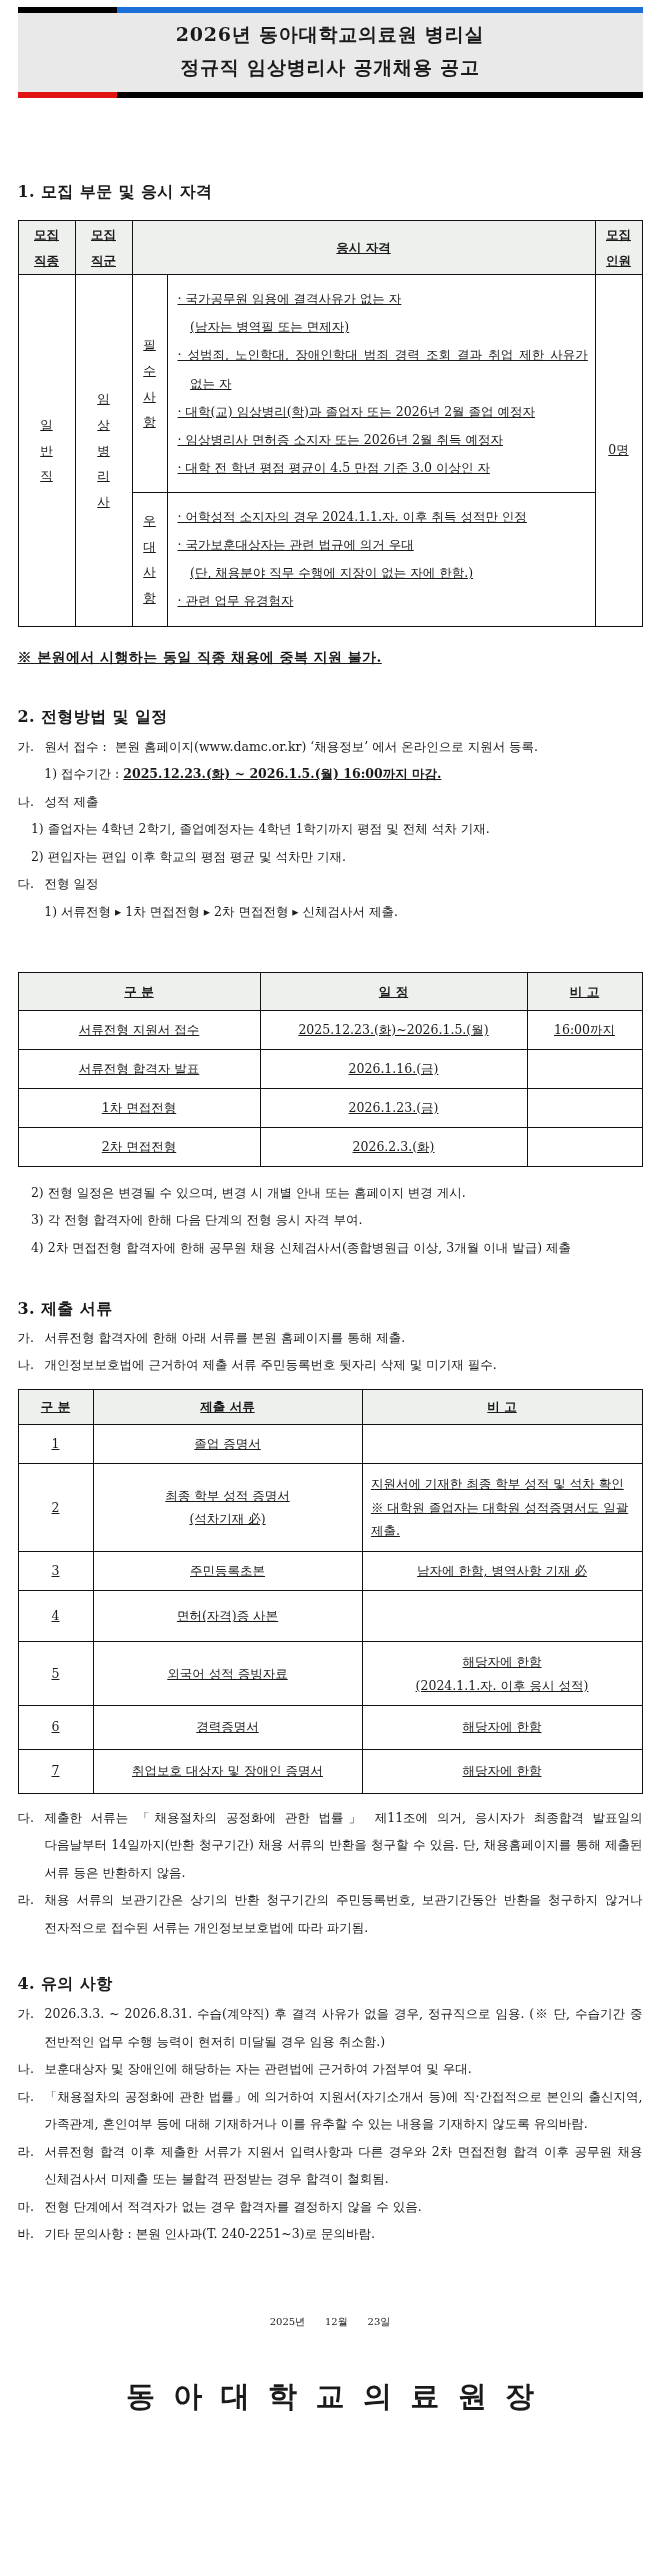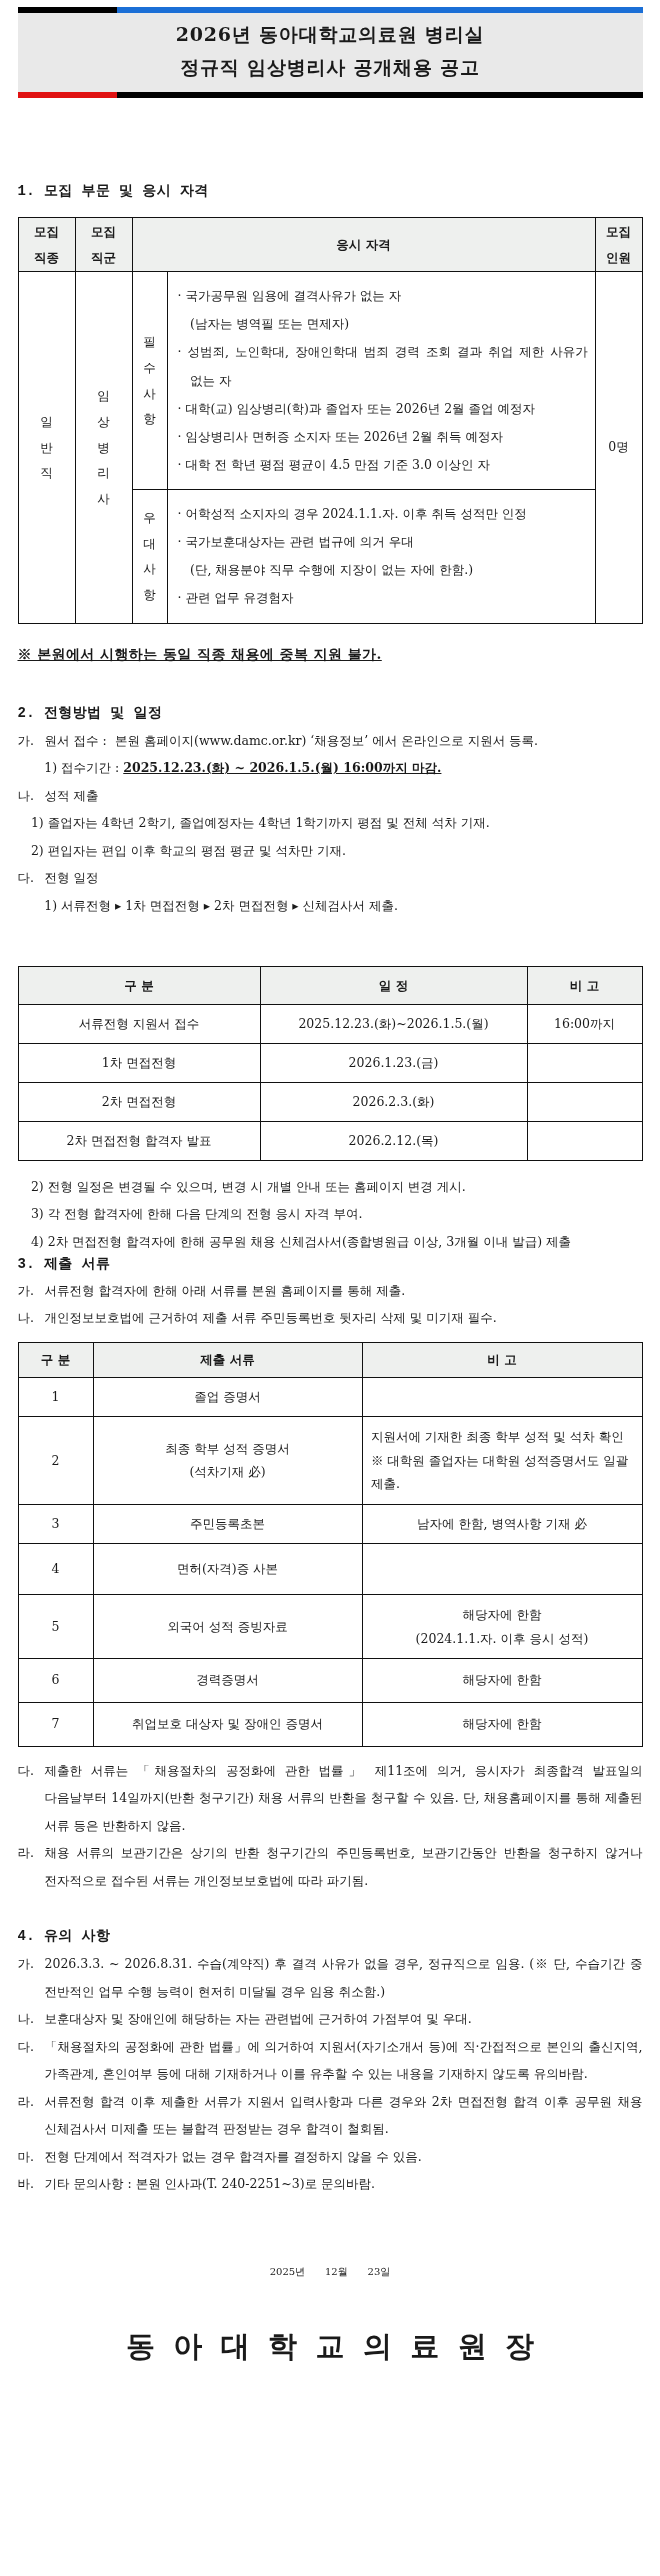--- a/index.html
+++ b/index.html
@@ -33,37 +33,36 @@
   .banner-title {
     text-align:center;
     font-size:19px;
     font-weight:bold;
     line-height:1.75;
     letter-spacing:0.8px;
   }
 
   
   .h-sec {
-    font-size:14px;
+    font-size:16px;
     font-weight:bold;
     letter-spacing:0.4px;
-    font-family:Liberation Mono, monospace;
   }
   .bodytxt { font-size:12.5px; line-height:2.2; text-align:justify; word-break:keep-all; }
 
   .item { display:flex; align-items:flex-start; }
   .item > .lbl { flex:none; width:27px; }
   .item > .txt { flex:1; white-space:pre-line; }
   .sub { margin-left:13.4px; }
   .hang { padding-left:25px; text-indent:-25px; white-space:pre-line; }
 
   .underline-bold { font-weight:bold; text-decoration:underline; }
 
   
-  table { border-collapse:collapse; width:100%; table-layout:fixed; }
+  table { border-collapse:collapse; width:100%; table-layout:fixed;text-decoration:underline; }
   th, td { border:1.3px solid #111; font-size:12.5px; }
   thead th, .th {
     background:#eef0ee;
     font-weight:bold;
     text-align:center;
     line-height:1.6;
     white-space:pre-line;
   }
 
   
@@ -249,44 +248,44 @@
         <th>비 고</th>
       </tr>
     </thead>
     <tbody>
       <tr>
         <td>서류전형 지원서 접수</td>
         <td>2025.12.23.(화)~2026.1.5.(월)</td>
         <td>16:00까지</td>
       </tr>
       <tr>
+        <td>서류전형 합격자 발표</td>
+        <td>2026.1.16.(금)</td>
+        <td></td>
+      </tr>
+      <tr>
         <td>1차 면접전형</td>
         <td>2026.1.23.(금)</td>
         <td></td>
       </tr>
       <tr>
         <td>2차 면접전형</td>
         <td>2026.2.3.(화)</td>
-        <td></td>
-      </tr>
-      <tr>
-        <td>2차 면접전형 합격자 발표</td>
-        <td>2026.2.12.(목)</td>
         <td></td>
       </tr>
     </tbody>
   </table>
 
   <div class="bodytxt" style="margin-top:11.7px;">
     <div class="sub hang" style="margin-left:13.4px;">2) 전형 일정은 변경될 수 있으며, 변경 시 개별 안내 또는 홈페이지 변경 게시.</div>
     <div class="sub hang" style="margin-left:13.4px;">3) 각 전형 합격자에 한해 다음 단계의 전형 응시 자격 부여.</div>
     <div class="sub hang" style="margin-left:13.4px;">4) 2차 면접전형 합격자에 한해 공무원 채용 신체검사서(종합병원급 이상, 3개월 이내 발급) 제출</div>
   </div>
 
-  <div class="h-sec" style="">3. 제출 서류</div>
+  <div class="h-sec" style="margin-top:38px;">3. 제출 서류</div>
 
   <div class="bodytxt" style="margin-top:3.3px;">
     <div class="item">
       <span class="lbl">가.</span>
       <span class="txt">서류전형 합격자에 한해 아래 서류를 본원 홈페이지를 통해 제출.</span>
     </div>
     <div class="item">
       <span class="lbl">나.</span>
       <span class="txt">개인정보보호법에 근거하여 제출 서류 주민등록번호 뒷자리 삭제 및 미기재 필수.</span>
     </div>

